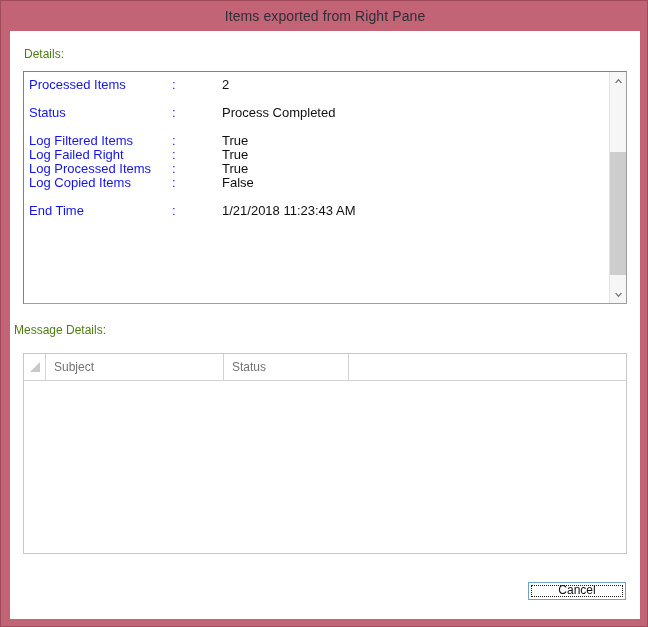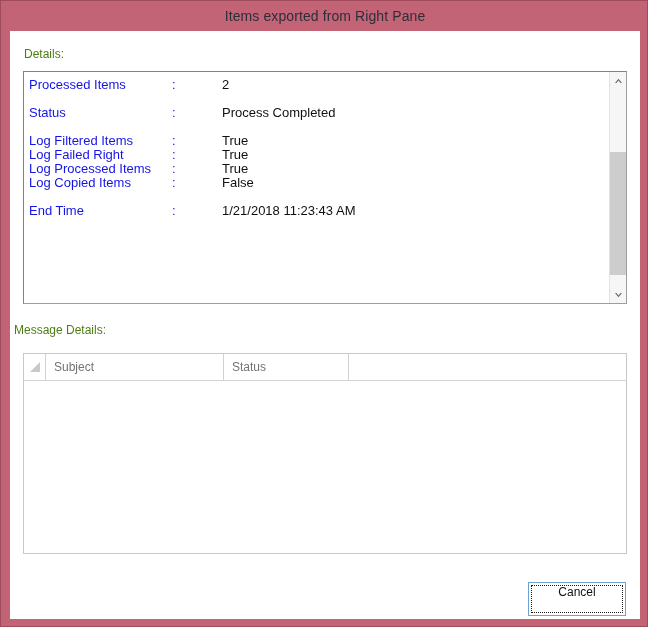--- a/index.html
+++ b/index.html
@@ -193,26 +193,26 @@
   #cancel-button {
     position: absolute;
     left: 518px;
     top: 551px;
     width: 98px;
     height: 18px;
     box-sizing: border-box;
     background: #ffffff;
     border: 1px solid #6ea2cf;
     display: flex;
-    align-items: flex-end;
+    align-items: flex-start;
     justify-content: center;
     font-family: "Liberation Sans", sans-serif;
     font-size: 12px;
     color: #101010;
-    padding: 16px;
+    padding: 0;
   }
   #cancel-focus {
     position: absolute;
     left: 2px; top: 2px;
     right: 2px; bottom: 2px;
     border: 1px dotted #1b1b1b;
     box-sizing: border-box;
     pointer-events: none;
   }
   #cancel-label { position: relative; z-index: 1; }

